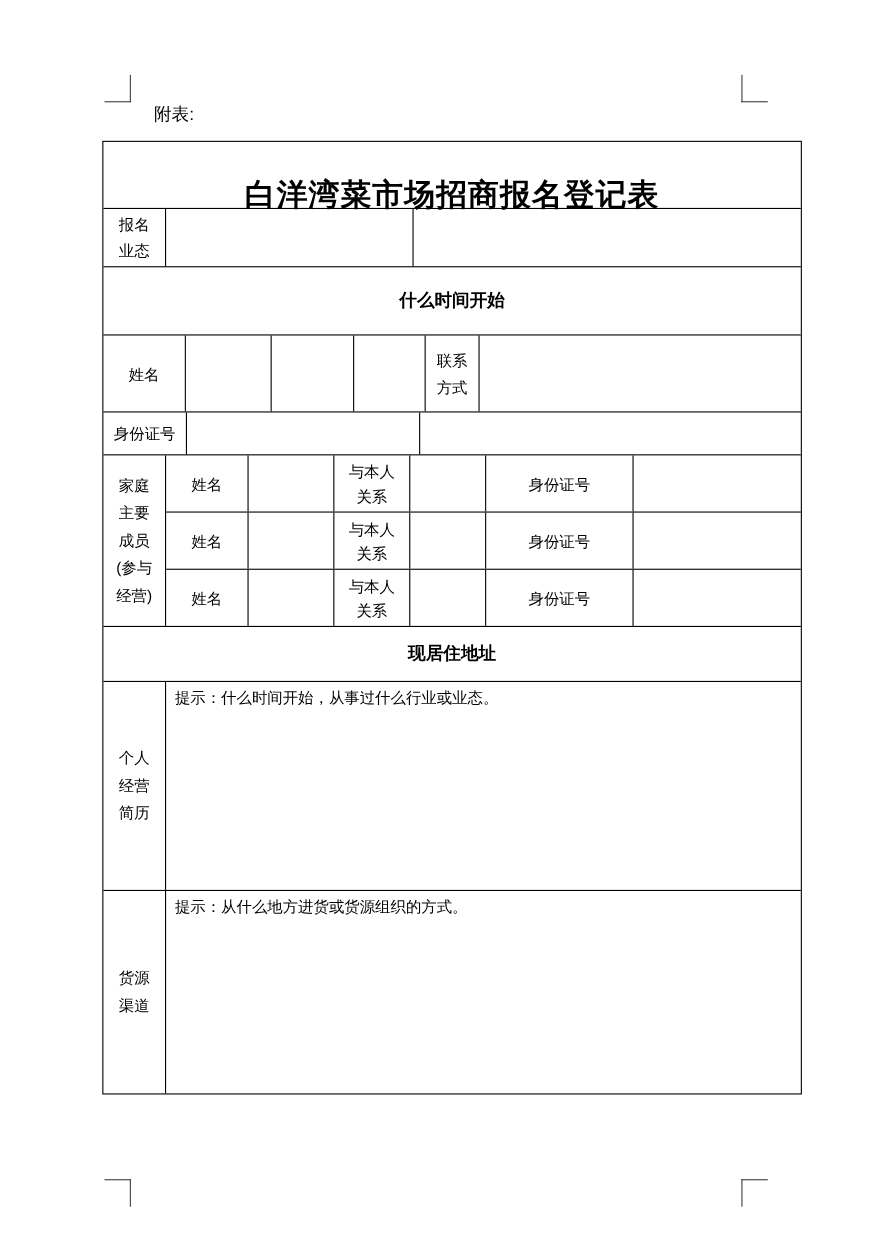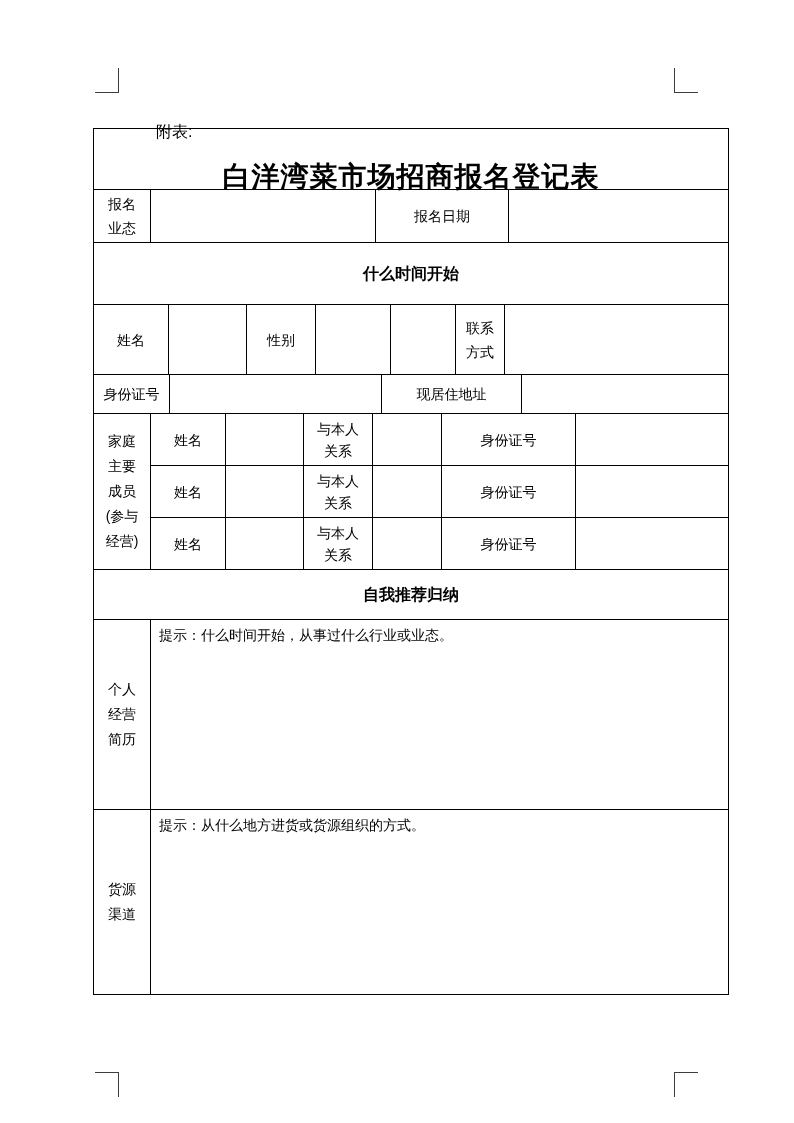--- a/index.html
+++ b/index.html
@@ -8,21 +8,21 @@
     font-family:"Liberation Sans","DejaVu Sans",sans-serif;color:#000;
     overflow:hidden;
   }
   
   .mark{position:absolute;width:23px;height:24px;}
   .mark.tl{left:95px;top:68px;border-right:1px solid #3d3d3d;border-bottom:1px solid #3d3d3d;}
   .mark.tr{left:674px;top:68px;border-left:1px solid #3d3d3d;border-bottom:1px solid #3d3d3d;}
   .mark.bl{left:95px;top:1072px;border-right:1px solid #3d3d3d;border-top:1px solid #3d3d3d;}
   .mark.br{left:674px;top:1072px;border-left:1px solid #3d3d3d;border-top:1px solid #3d3d3d;}
 
-  .note{position:absolute;left:156px;top:94px;font-size:16px;margin-top:28px;}
+  .note{position:absolute;left:140px;top:94px;font-size:16px;}
 
   .ftable{
     position:absolute;left:93px;top:128px;width:636px;height:867px;
     border:1.5px solid #000;box-sizing:border-box;display:flex;flex-direction:column;
   }
   .row{display:flex;flex-direction:row;border-bottom:1px solid #000;box-sizing:border-box;flex-shrink:0;}
   .row:last-child{border-bottom:none;flex:1;}
   .cell{
     box-sizing:border-box;border-right:1px solid #000;
     display:flex;align-items:center;justify-content:center;
@@ -58,44 +58,41 @@
   <div class="ftable">
 
     <div class="row" style="height:61px;align-items:flex-end;">
       <div class="cell last titlecell">白洋湾菜市场招商报名登记表</div>
     </div>
 
     <div class="row" style="height:53px;">
       <div class="cell" style="width:57px;">报名
 业态</div>
       <div class="cell input" style="width:225px;"></div>
-      <div class="cell" style="width:133px;">报名日期</div>
       <div class="cell last input"></div>
     </div>
 
     <div class="row" style="height:62px;">
       <div class="cell last sect">什么时间开始</div>
     </div>
 
     <div class="row" style="height:109px;">
       <div class="vgroup">
         <div class="subrow" style="height:70px;">
           <div class="cell" style="width:75px;">姓名</div>
           <div class="cell input" style="width:78px;"></div>
-          <div class="cell" style="width:69px;">性别</div>
           <div class="cell input" style="width:75px;"></div>
           <div class="cell input" style="width:65px;"></div>
           <div class="cell" style="width:49px;">联系
 方式</div>
           <div class="cell last input"></div>
         </div>
         <div class="subrow lastsub">
           <div class="cell" style="width:76px;">身份证号</div>
           <div class="cell input" style="width:212px;"></div>
-          <div class="cell" style="width:140px;">现居住地址</div>
           <div class="cell last input"></div>
         </div>
       </div>
     </div>
 
     <div class="row" style="height:156px;">
       <div class="cell lh25" style="width:57px;">家庭
 主要
 成员
 (参与
@@ -129,21 +126,21 @@
 关系</div>
           <div class="cell input" style="width:69px;"></div>
           <div class="cell" style="width:134px;">身份证号</div>
           <div class="cell last input"></div>
         </div>
 
       </div>
     </div>
 
     <div class="row" style="height:50px;">
-      <div class="cell last sect">自我推荐归纳</div>
+      <div class="cell last sect">现居住地址</div>
     </div>
 
     <div class="row" style="height:190px;">
       <div class="cell lh25" style="width:57px;">个人
 经营
 简历</div>
       <div class="bigcell">
         <span class="hint">提示：什么时间开始，从事过什么行业或业态。</span>
       </div>
     </div>

